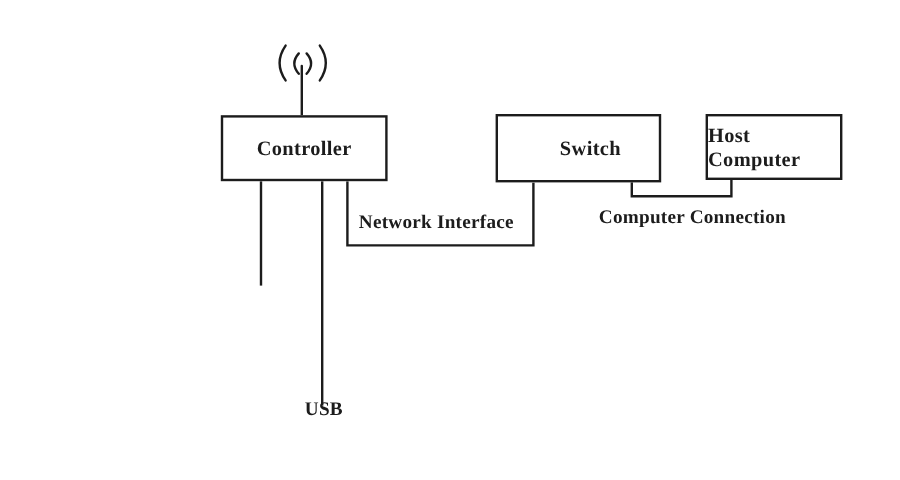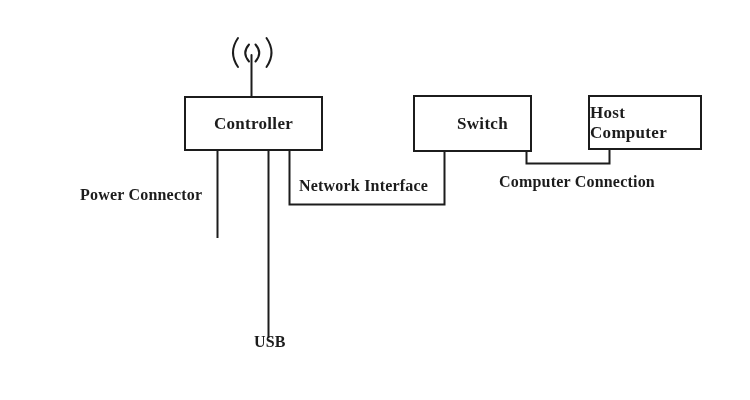--- a/index.html
+++ b/index.html
@@ -49,21 +49,21 @@
     right: 0;
     top: 377px;
     text-align: center;
     font-family: "Liberation Sans", sans-serif;
     font-size: 13px;
     font-weight: 600;
     color: #111111;
   }
   
   #node-controller { left: 143px; top: 96px;  width: 139px; height: 55px; }
-  #node-switch     { left: 372px; top: 95px;  width: 119px; height: 57px; padding-left: 20px; }
+  #node-switch     { left: 372px; top: 95px;  width: 138px; height: 57px; padding-left: 20px; }
   #node-host       { left: 547px; top: 95px;  width: 114px; height: 55px; }
   
   #label-power-connector     { left: 39px;  top: 186px; }
   #label-power-supply        { left: 96px;  top: 244px; }
   #label-usb                 { left: 213px; top: 333px; }
   #label-network-interface   { left: 258px; top: 177px; text-align: center; }
   #label-internet-connection { left: 458px; top: 173px; }
 </style>
 </head>
 <body>
@@ -94,21 +94,20 @@
   </div>
 
   <div class="node" id="node-switch">
     <span>Switch</span>
   </div>
 
   <div class="node" id="node-host">
     <span>Host Computer</span>
   </div>
 
-  <div class="edge-label" id="label-power-connector">Power Connector</div>
 
 
   <div class="edge-label" id="label-usb">USB</div>
 
   <div class="edge-label" id="label-network-interface">Network Interface</div>
 
   <div class="edge-label" id="label-internet-connection">Computer Connection</div>
 
 
 </div>

